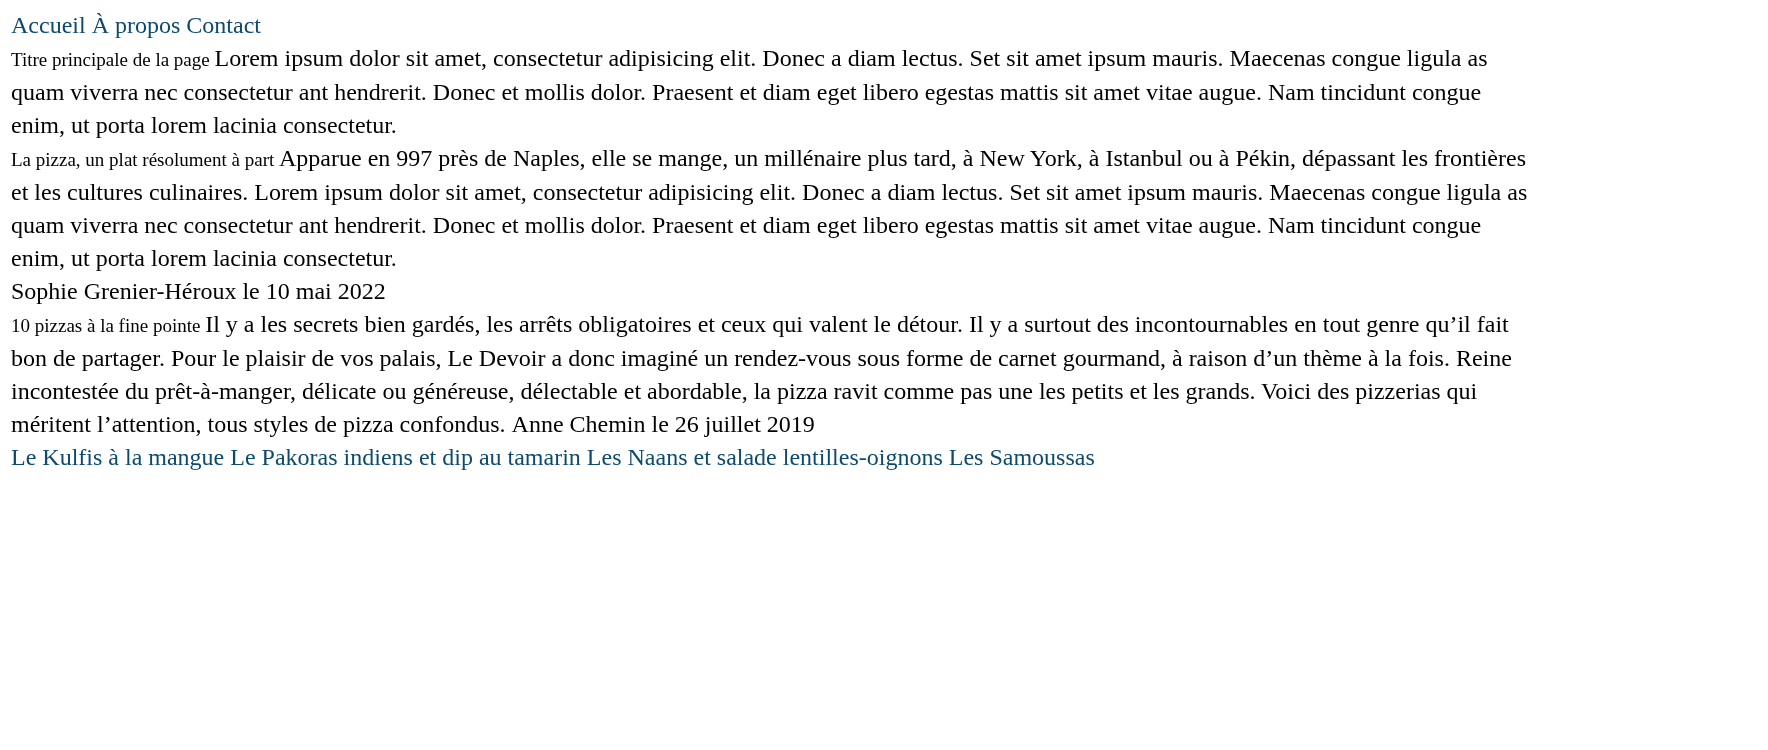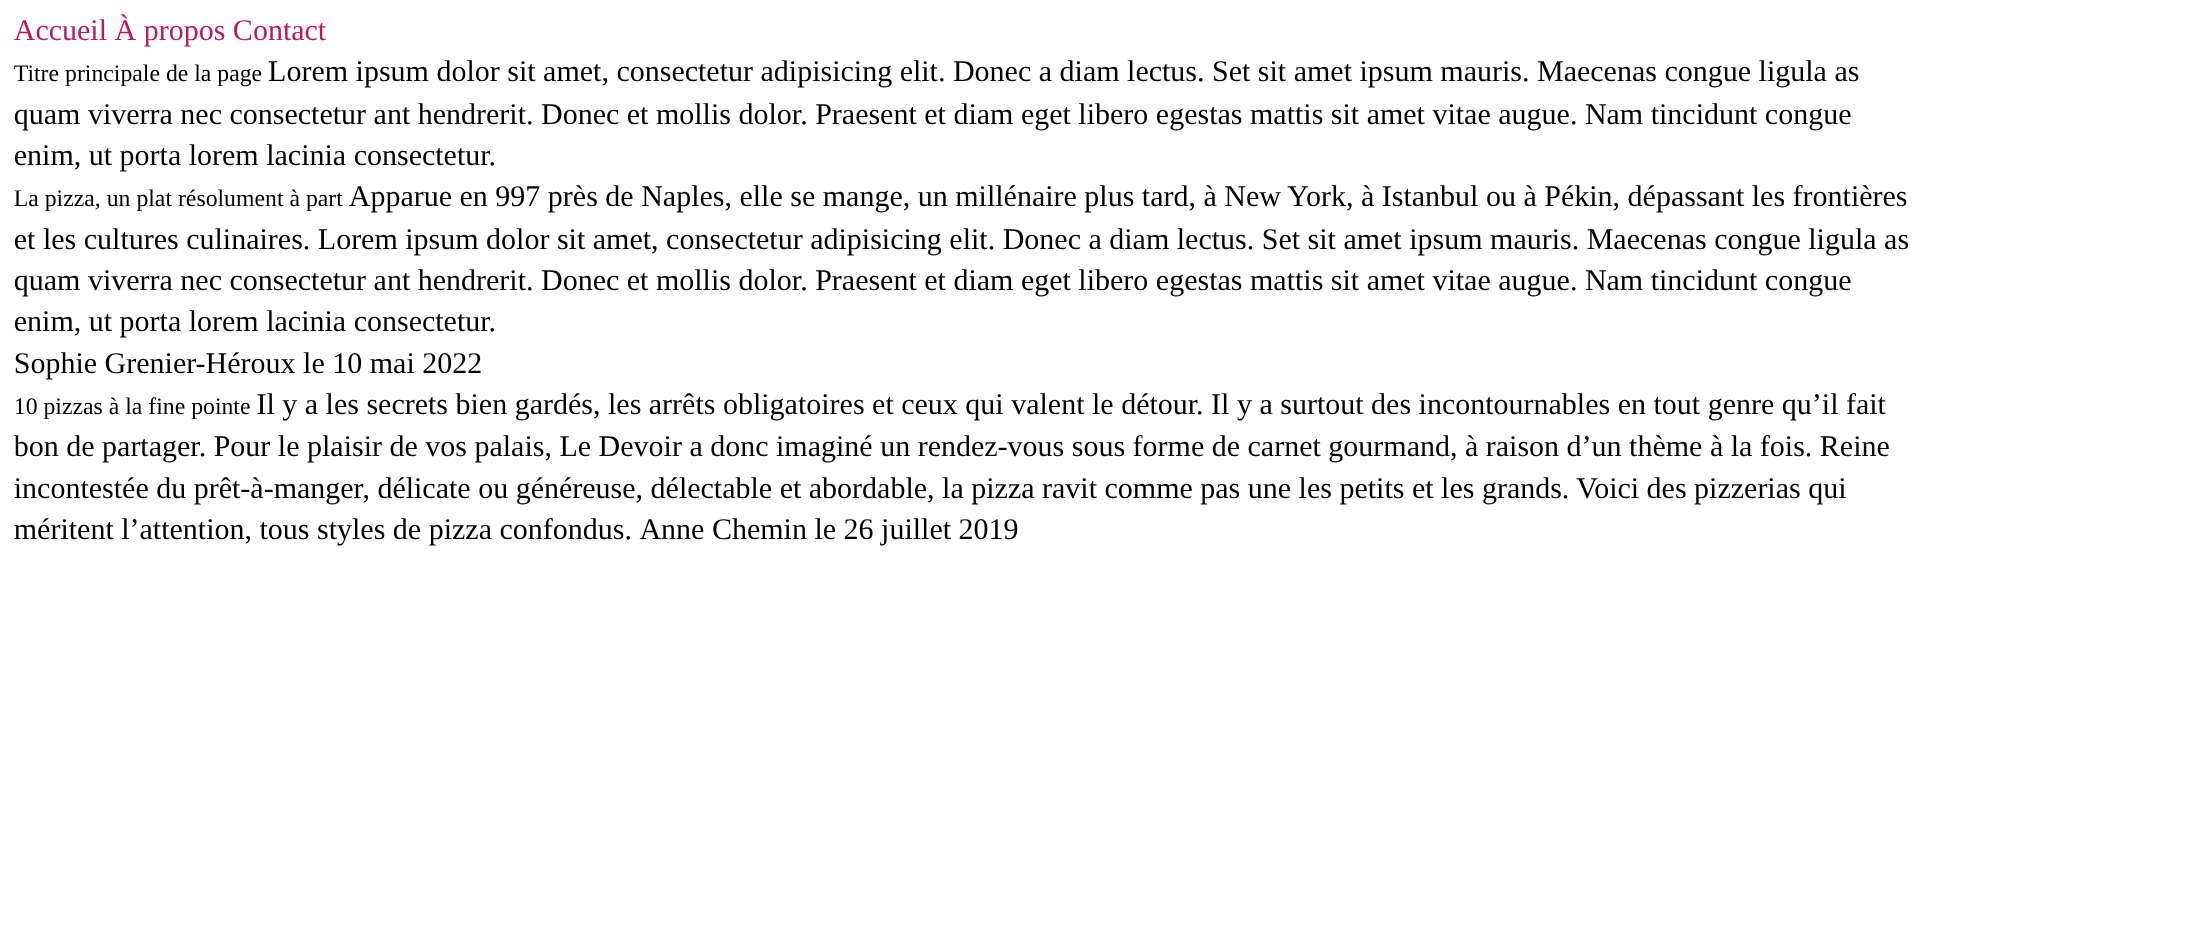--- a/index.html
+++ b/index.html
@@ -45,21 +45,21 @@
   }
 
   .paragraph {
     display: inline;
     margin: 0;
     padding: 0;
   }
 
   .link {
     display: inline;
-    color: #be185d;
+    color: #0c4a6e;
     text-decoration: none;
     cursor: pointer;
   }
 
   .byline {
     display: inline;
     text-align: center;
   }
 
   .list {
@@ -94,16 +94,17 @@
 
   <section class="section"><h1 class="heading sep">Titre principale de la page</h1><p class="paragraph">Lorem ipsum dolor sit amet, consectetur adipisicing elit. Donec a diam lectus. Set sit amet ipsum mauris. Maecenas congue ligula as quam viverra nec consectetur ant hendrerit. Donec et mollis dolor. Praesent et diam eget libero egestas mattis sit amet vitae augue. Nam tincidunt congue enim, ut porta lorem lacinia consectetur.</p></section>
 
   <article class="article"><h2 class="heading sep">La pizza, un plat résolument à part</h2><p class="paragraph">Apparue en 997 près de Naples, elle se mange, un millénaire plus tard, à New York, à Istanbul ou à Pékin, dépassant les frontières et les cultures culinaires. Lorem ipsum dolor sit amet, consectetur adipisicing elit. Donec a diam lectus. Set sit amet ipsum mauris. Maecenas congue ligula as quam viverra nec consectetur ant hendrerit. Donec et mollis dolor. Praesent et diam eget libero egestas mattis sit amet vitae augue. Nam tincidunt congue enim, ut porta lorem lacinia consectetur.</p></article>
 
   <div class="section"><span class="byline sep">Sophie Grenier-Héroux</span><span class="byline sep">le</span><span class="byline">10 mai 2022</span></div>
 
   <article class="article"><h2 class="heading sep">10 pizzas à la fine pointe</h2><p class="paragraph sep">Il y a les secrets bien gardés, les arrêts obligatoires et ceux qui valent le détour. Il y a surtout des incontournables en tout genre qu’il fait bon de partager. Pour le plaisir de vos palais, Le Devoir a donc imaginé un rendez-vous sous forme de carnet gourmand, à raison d’un thème à la fois. Reine incontestée du prêt-à-manger, délicate ou généreuse, délectable et abordable, la pizza ravit comme pas une les petits et les grands. Voici des pizzerias qui méritent l’attention, tous styles de pizza confondus.</p><span class="byline sep">Anne Chemin</span><span class="byline sep">le</span><span class="byline">26 juillet 2019</span></article>
 
   <aside class="aside">
+    <ul class="list"><li class="list-item"><a class="link" href="#">Le Kulfis à la mangue</a></li><li class="list-item"><a class="link" href="#">Le Pakoras indiens et dip au tamarin</a></li><li class="list-item"><a class="link" href="#">Les Naans et salade lentilles-oignons</a></li><li class="list-item"><a class="link" href="#">Les Samoussas</a></li></ul>
   </aside>
 
 
 </div>
 
 </body></html>

